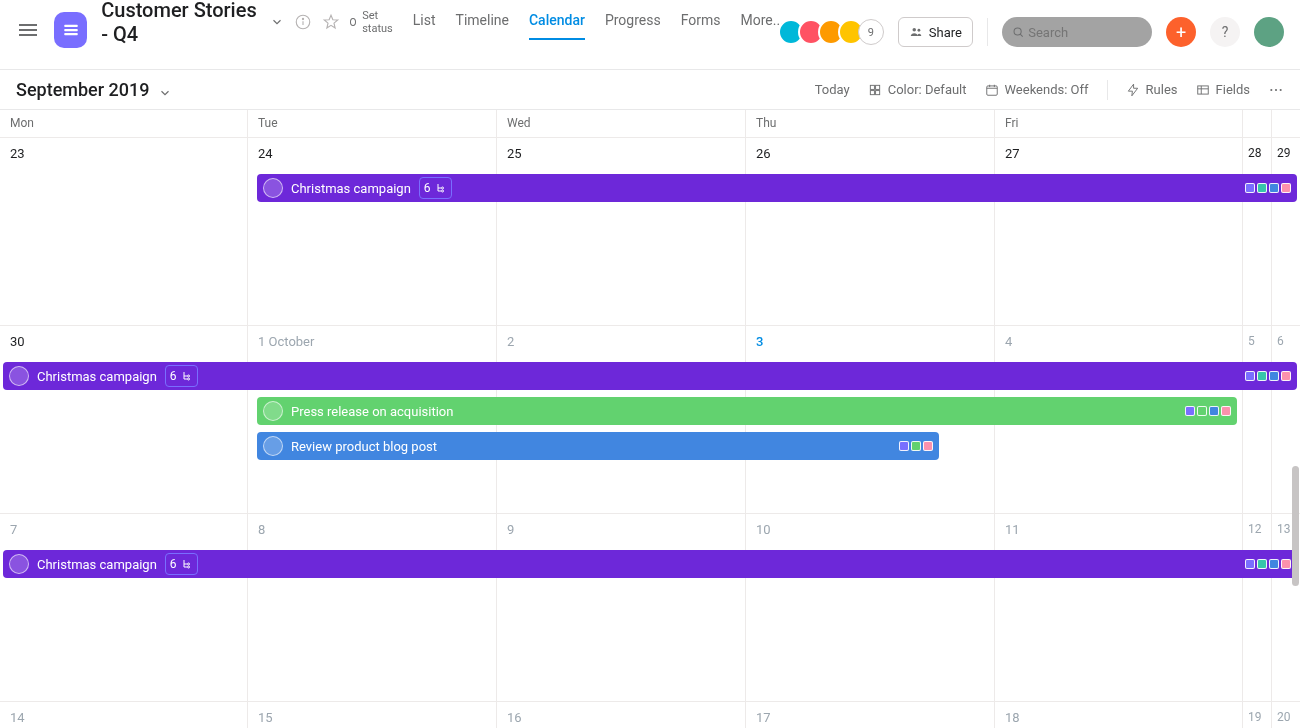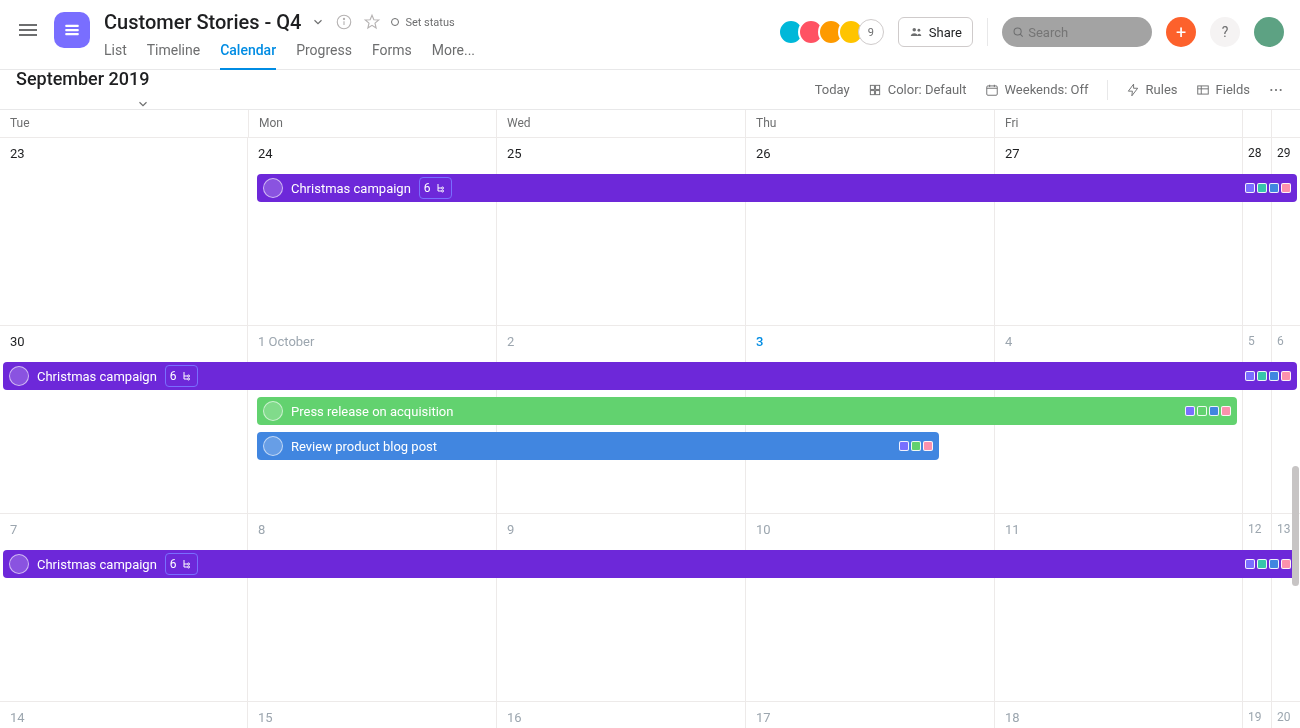--- a/index.html
+++ b/index.html
@@ -5,21 +5,21 @@
   * { box-sizing: border-box; margin: 0; padding: 0; font-family: -apple-system, BlinkMacSystemFont, "Segoe UI", Roboto, "Helvetica Neue", Arial, sans-serif; }
   html, body { width: 1300px; height: 728px; background: #fff; color: #1e1f21; overflow: hidden; }
 
   
   .topbar { display: flex; align-items: flex-start; height: 70px; border-bottom: 1px solid #e8e8e9; padding: 8px 16px 0 16px; }
   .topbar-left { display: flex; align-items: flex-start; gap: 14px; }
   .hamburger { width: 24px; height: 24px; margin-top: 10px; cursor: pointer; }
   .hamburger svg { stroke: #6d6e6f; }
   .project-icon { width: 36px; height: 36px; border-radius: 10px; background: #796eff; display:flex; align-items:center; justify-content:center; margin-top: 4px; }
   .project-icon svg { fill: #fff; }
-  .project-block { display:flex; flex-direction:column; gap: 2px; }
+  .project-block { display:flex; gap: 18px; }
   .title-row { display:flex; align-items:center; gap: 10px; height: 28px; }
   .title-row h1 { font-size: 20px; font-weight: 500; }
   .title-icons { display:flex; align-items:center; gap: 10px; color:#6d6e6f; }
   .title-icons svg { display:block; }
   .set-status { display:flex; align-items:center; gap:6px; color:#6d6e6f; font-size:11px; cursor:pointer; }
   .set-status .dot { width:8px; height:8px; border:1.5px solid #6d6e6f; border-radius:50%; }
   .tabs { display:flex; gap: 20px; font-size: 14px; color:#6d6e6f; margin-top: 4px; }
   .tab { padding: 0 0 10px 0; cursor:pointer; }
   .tab.active { color:#008ce3; border-bottom: 2px solid #008ce3; font-weight:500; }
 
@@ -32,21 +32,21 @@
   .vdiv { width:1px; height:28px; background:#e8e8e9; }
   .search { height:30px; width:150px; border-radius:15px; background:#a3a3a3; display:flex; align-items:center; gap:4px; padding:0 10px; color:#6d6e6f; font-size:13px; }
   .search input { border:none; background:transparent; outline:none; font-size:13px; width:100%; color:#1e1f21; }
   .circle-btn { width:30px; height:30px; border-radius:50%; display:flex; align-items:center; justify-content:center; cursor:pointer; }
   .add-btn { background:#fd612c; color:#fff; font-size:18px; }
   .help-btn { background:#f5f3f3; color:#6d6e6f; font-size:14px; }
   .user-av { width:30px; height:30px; border-radius:50%; background:#5da283; }
 
   
   .toolbar { height:40px; border-bottom:1px solid #e8e8e9; display:flex; align-items:center; padding:0 16px; }
-  .month-title { font-size:18px; font-weight:500; display:flex; align-items:flex-end; gap:8px;flex-direction:column; }
+  .month-title { font-size:18px; font-weight:500; display:flex; align-items:flex-end; gap:8px; }
   .month-title svg{ stroke:#6d6e6f; }
   .toolbar-right { margin-left:auto; display:flex; align-items:center; gap:18px; color:#6d6e6f; font-size:13px; }
   .tb-item { display:flex; align-items:center; gap:6px; cursor:pointer; }
   .tb-item svg { display:block; }
 
   
   .cal { position:relative; width:1300px; }
   .weekday-row { display:flex; height:28px; border-bottom:1px solid #edeae9; }
   .wd { border-right:1px solid #edeae9; font-size:12px; color:#6d6e6f; padding:6px 10px 0 10px; }
   .wd:last-child{border-right:none;}
@@ -222,22 +222,22 @@
           <circle cx="12" cy="12" r="1.6"></circle>
           <circle cx="19" cy="12" r="1.6"></circle>
         </svg>
     </div>
   </div>
 </div>
 
 <div class="cal">
 
   <div class="weekday-row">
+    <div class="wd col-mon">Mon</div>
     <div class="wd col-tue">Tue</div>
-    <div class="wd col-mon">Mon</div>
     <div class="wd col-wed">Wed</div>
     <div class="wd col-thu">Thu</div>
     <div class="wd col-fri">Fri</div>
     <div class="wd col-sat"></div>
     <div class="wd col-sun"></div>
   </div>
 
   <div class="weekrow week1">
     <div class="gridlines">
         <div class="gl col-mon"></div>

